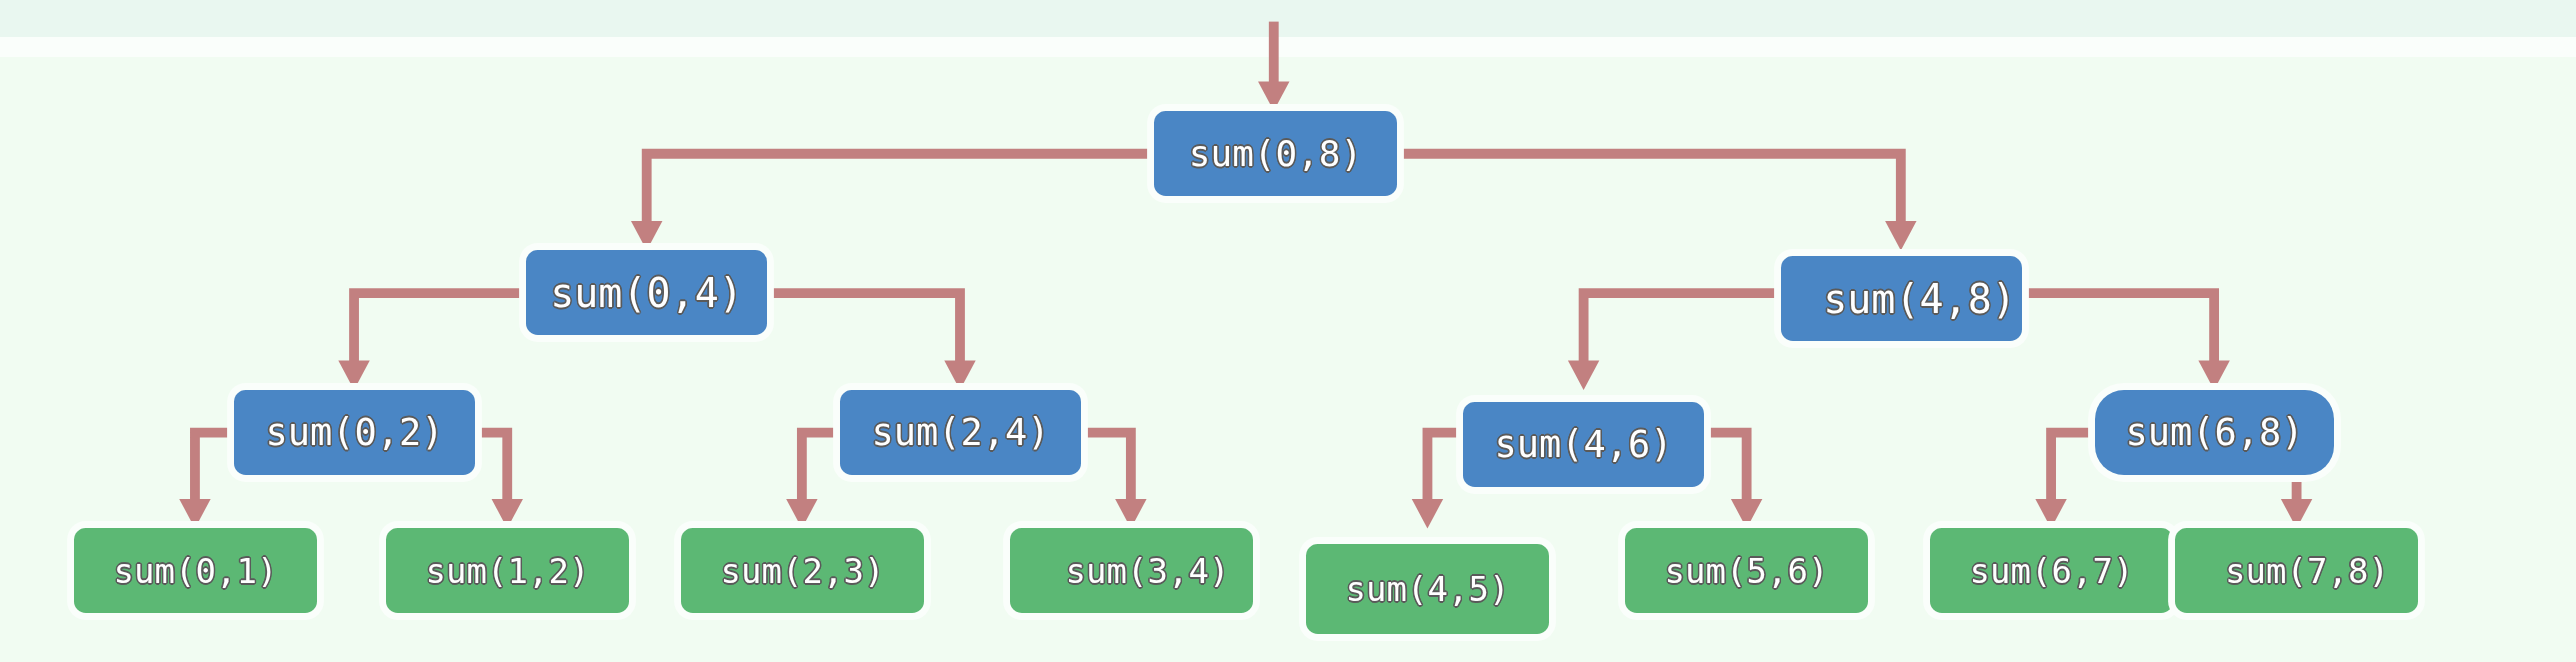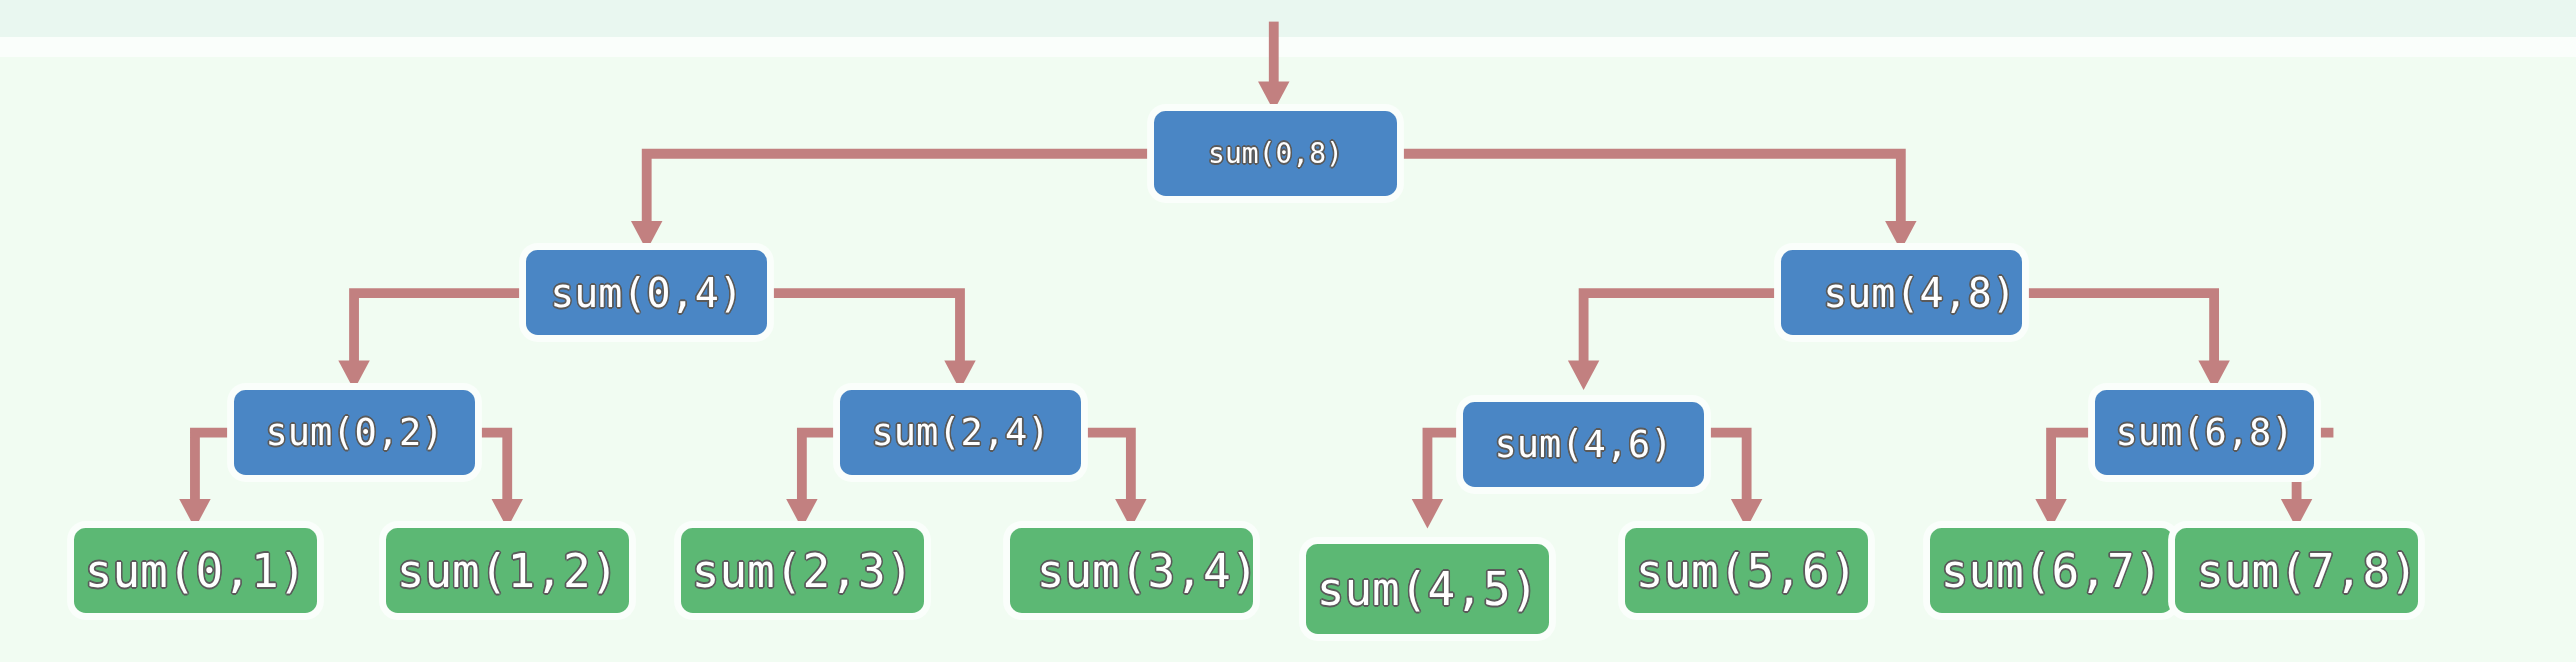--- a/index.html
+++ b/index.html
@@ -64,24 +64,24 @@
        0 -1.6px 0 #5a5a5a,
        1.2px 1.2px 0 #5a5a5a,
       -1.2px 1.2px 0 #5a5a5a,
        1.2px -1.2px 0 #5a5a5a,
       -1.2px -1.2px 0 #5a5a5a;
   }
   .node.internal { background: #4a86c5; }
   .node.leaf     { background: #5cb874; }
 
   
-  .depth0 .label { font-size: 28px; }
+  .depth0 .label { font-size: 36px; }
   .depth1 .label { font-size: 40px; }
   .depth2 .label { font-size: 37px; }
-  .depth3 .label { font-size: 46px; }
+  .depth3 .label { font-size: 34px; }
 </style>
 </head>
 <body>
 
 <div id="canvas">
 
   <div class="band band-top"></div>
   <div class="band band-white"></div>
   <div class="band band-main"></div>
 
@@ -118,33 +118,33 @@
       <polygon points="2322.5,508 2354.5,508 2338.5,538" fill="#c28080"></polygon>
     </svg>
 
   <div id="nodes">
       <div class="node depth0 internal" style="left: 1154px; top: 111px; width: 243px; height: 85px;">
         <span class="label">sum(0,8)</span>
       </div>
       <div class="node depth1 internal" style="left: 526px; top: 250px; width: 241px; height: 85px;">
         <span class="label">sum(0,4)</span>
       </div>
-      <div class="node depth1 internal" style="left: 1781px; top: 250px; width: 241px; height: 85px; padding-left: 36px;">
+      <div class="node depth1 internal" style="left: 1781px; top: 256px; width: 241px; height: 85px; padding-left: 36px;">
         <span class="label">sum(4,8)</span>
       </div>
       <div class="node depth2 internal" style="left: 234px; top: 390px; width: 241px; height: 85px;">
         <span class="label">sum(0,2)</span>
       </div>
       <div class="node depth2 internal" style="left: 840px; top: 390px; width: 241px; height: 85px; text-align: center;">
         <span class="label">sum(2,4)</span>
       </div>
       <div class="node depth2 internal" style="left: 1463px; top: 390px; width: 241px; height: 85px; margin-top: 12px;">
         <span class="label">sum(4,6)</span>
       </div>
-      <div class="node depth2 internal" style="left: 2095px; top: 390px; width: 219px; height: 85px;">
+      <div class="node depth2 internal" style="left: 2095px; top: 390px; width: 239px; height: 85px; border-radius: 29px;">
         <span class="label">sum(6,8)</span>
       </div>
       <div class="node depth3 leaf" style="left: 74px; top: 528px; width: 243px; height: 85px;">
         <span class="label">sum(0,1)</span>
       </div>
       <div class="node depth3 leaf" style="left: 386px; top: 528px; width: 243px; height: 85px;">
         <span class="label">sum(1,2)</span>
       </div>
       <div class="node depth3 leaf" style="left: 681px; top: 528px; width: 243px; height: 85px;">
         <span class="label">sum(2,3)</span>

